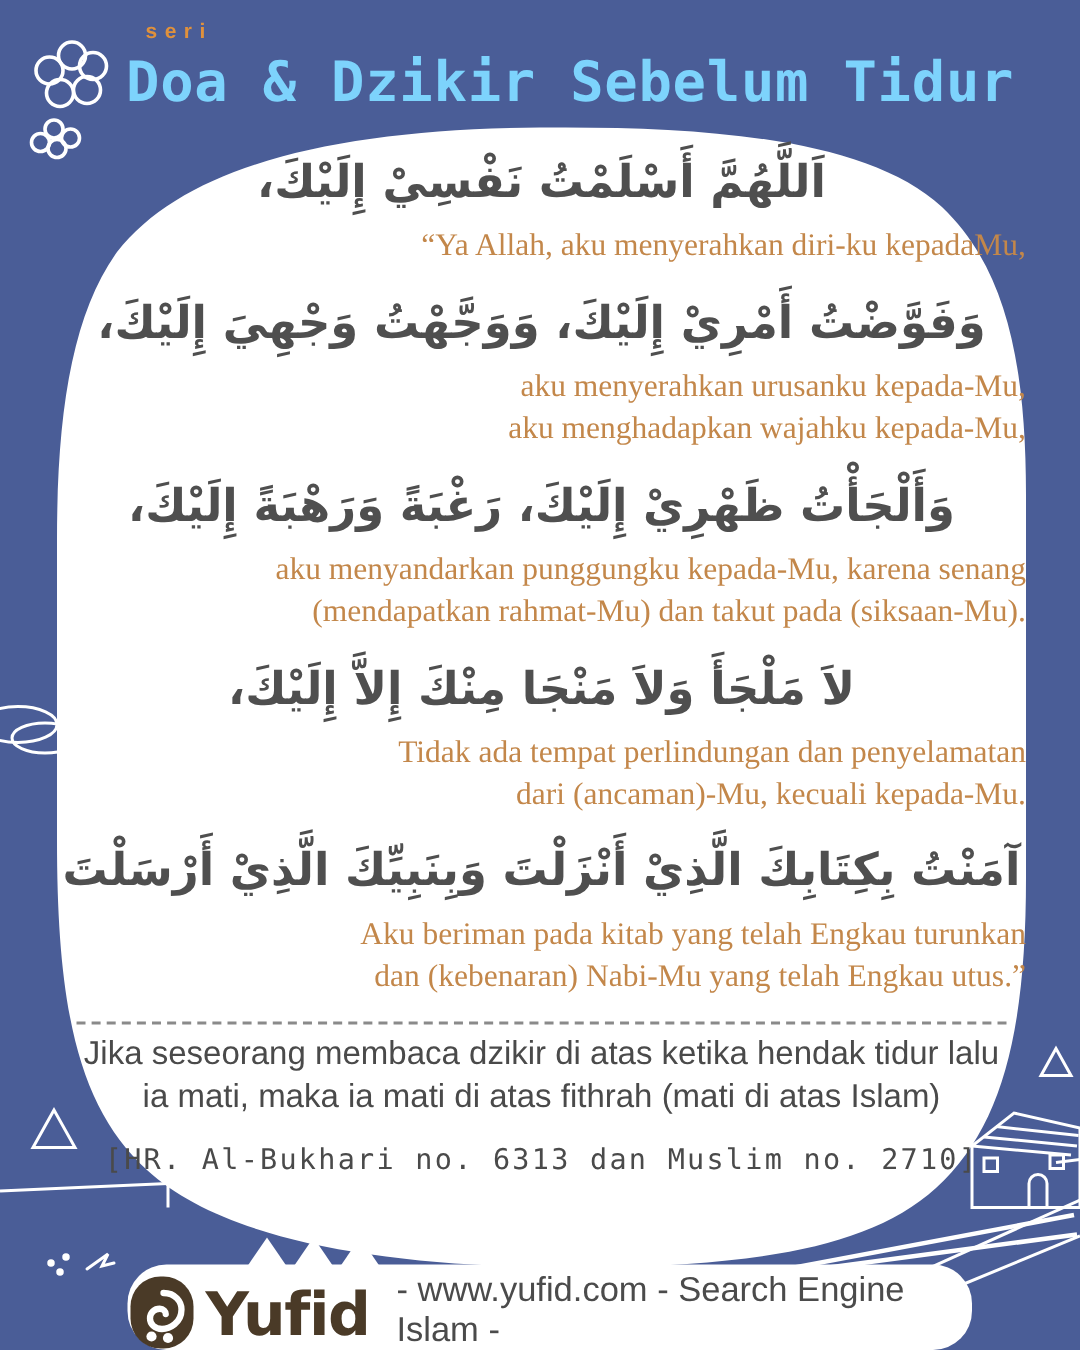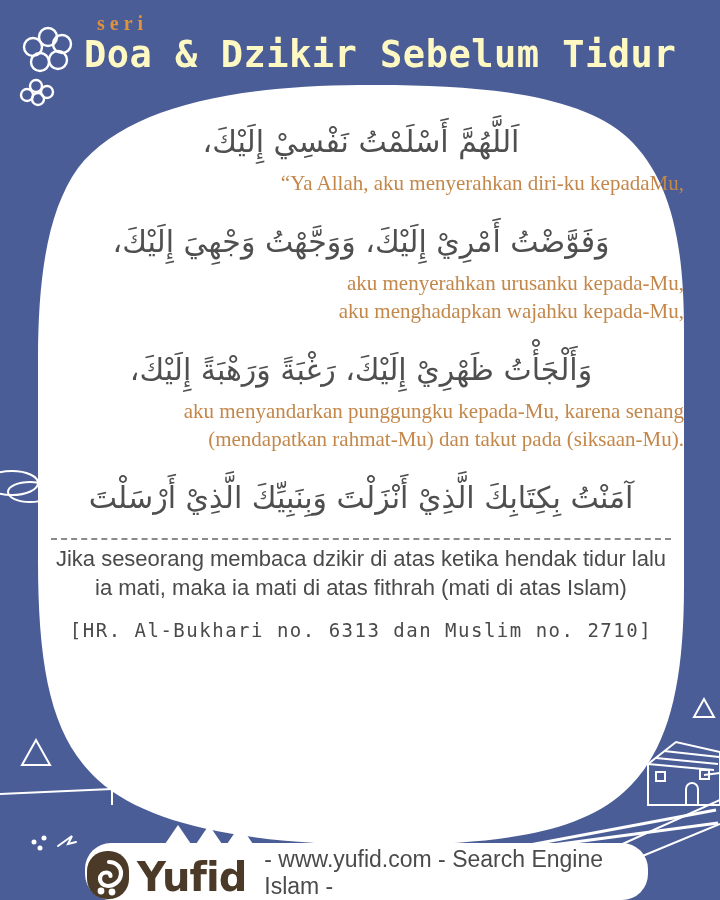--- a/index.html
+++ b/index.html
@@ -5,42 +5,42 @@
   html,body{margin:0;padding:0;}
   body{
     width:720px;height:900px;position:relative;overflow:hidden;
     background:#4a5d97;
     font-family:"Liberation Sans", sans-serif;
   }
   .layer{position:absolute;left:0;top:0;}
   
   .series{
     position:absolute;left:97px;top:12px;
-    font-family:Liberation Serif, serif;
-    font-weight:bold;font-size:20px;letter-spacing:5px;
+    font-family:Liberation Sans, sans-serif;
+    font-weight:bold;font-size:14px;letter-spacing:5px;
     color:#e0913c;
   }
   .title{
     position:absolute;left:84px;top:33px;
     font-family:"DejaVu Sans Mono", monospace;
     font-weight:bold;font-size:37px;letter-spacing:0.5px;
-    color:#fef9c3;white-space:nowrap;
+    color:#7dd3fc;white-space:nowrap;
   }
   
   .content{
     position:absolute;left:38px;top:85px;width:646px;
     text-align:center;padding-top:13px;box-sizing:border-box;
     z-index:3;
   }
   .verse{margin-bottom:14px;}
   .arabic{
     direction:rtl;
     font-family:"DejaVu Sans", sans-serif;
-    font-weight:normal;font-size:30px;line-height:1.6;
-    color:#4f4f4f;margin-bottom:4px;margin-top:20px;
+    font-weight:bold;font-size:30px;line-height:1.6;
+    color:#4f4f4f;margin-bottom:4px;
   }
   .translation{
     font-family:Liberation Serif, serif;
     font-size:21px;line-height:1.33;
     color:#c3874a;white-space:pre-line;text-align:right;
   }
   .divider{
     border:none;border-top:2px dashed #8a8a8a;
     width:620px;margin:16px auto 0 auto;
   }
@@ -159,21 +159,28 @@
     <div class="arabic">وَفَوَّضْتُ أَمْرِيْ إِلَيْكَ، وَوَجَّهْتُ وَجْهِيَ إِلَيْكَ،</div>
     <div class="translation">aku menyerahkan urusanku kepada-Mu,
 aku menghadapkan wajahku kepada-Mu,</div>
   </div>
   <div class="verse">
     <div class="arabic">وَأَلْجَأْتُ ظَهْرِيْ إِلَيْكَ، رَغْبَةً وَرَهْبَةً إِلَيْكَ،</div>
     <div class="translation">aku menyandarkan punggungku kepada-Mu,  karena senang
 (mendapatkan rahmat-Mu) dan takut pada (siksaan-Mu).</div>
   </div>
   <div class="verse">
+    <div class="arabic">لاَ مَلْجَأَ وَلاَ مَنْجَا مِنْكَ إِلاَّ إِلَيْكَ،</div>
+    <div class="translation">Tidak ada tempat perlindungan dan penyelamatan
+dari (ancaman)-Mu, kecuali kepada-Mu.</div>
+  </div>
+  <div class="verse">
     <div class="arabic">آمَنْتُ بِكِتَابِكَ الَّذِيْ أَنْزَلْتَ وَبِنَبِيِّكَ الَّذِيْ أَرْسَلْتَ</div>
+    <div class="translation">Aku beriman pada kitab yang telah Engkau turunkan
+dan (kebenaran) Nabi-Mu yang telah Engkau utus.”</div>
   </div>
   <hr class="divider">
   <div class="note">Jika seseorang membaca dzikir di atas ketika hendak tidur lalu
 ia mati, maka ia mati di atas fithrah (mati di atas Islam)</div>
   <div class="citation">[HR. Al-Bukhari no. 6313 dan Muslim no. 2710]</div>
 </div>
 
 <div class="footer-pill">
   <span>
     <svg width="46" height="50" viewBox="0 0 46 50">

